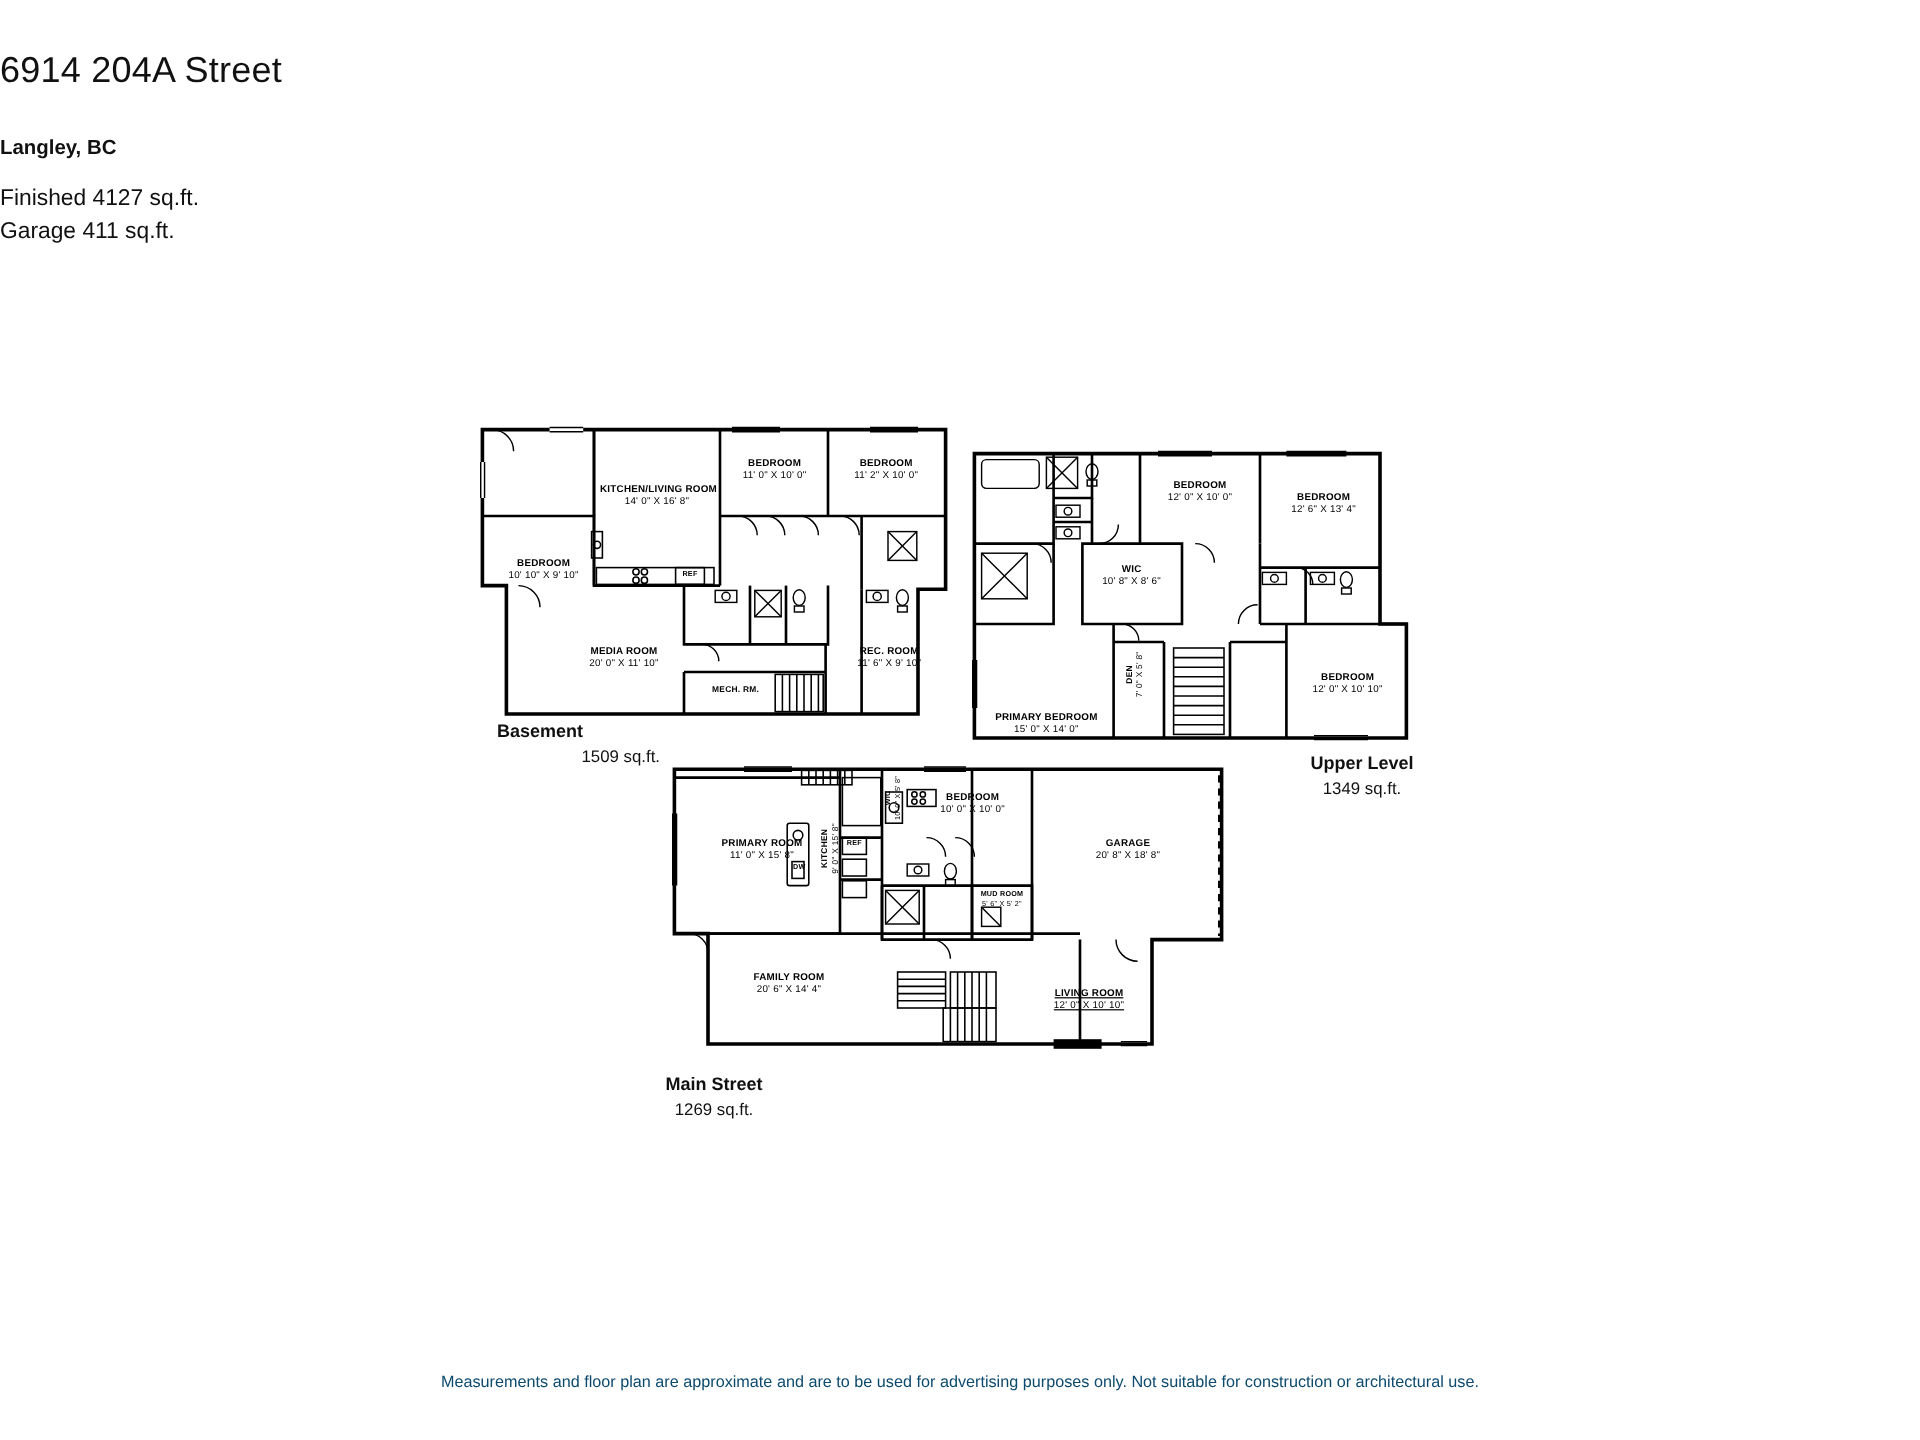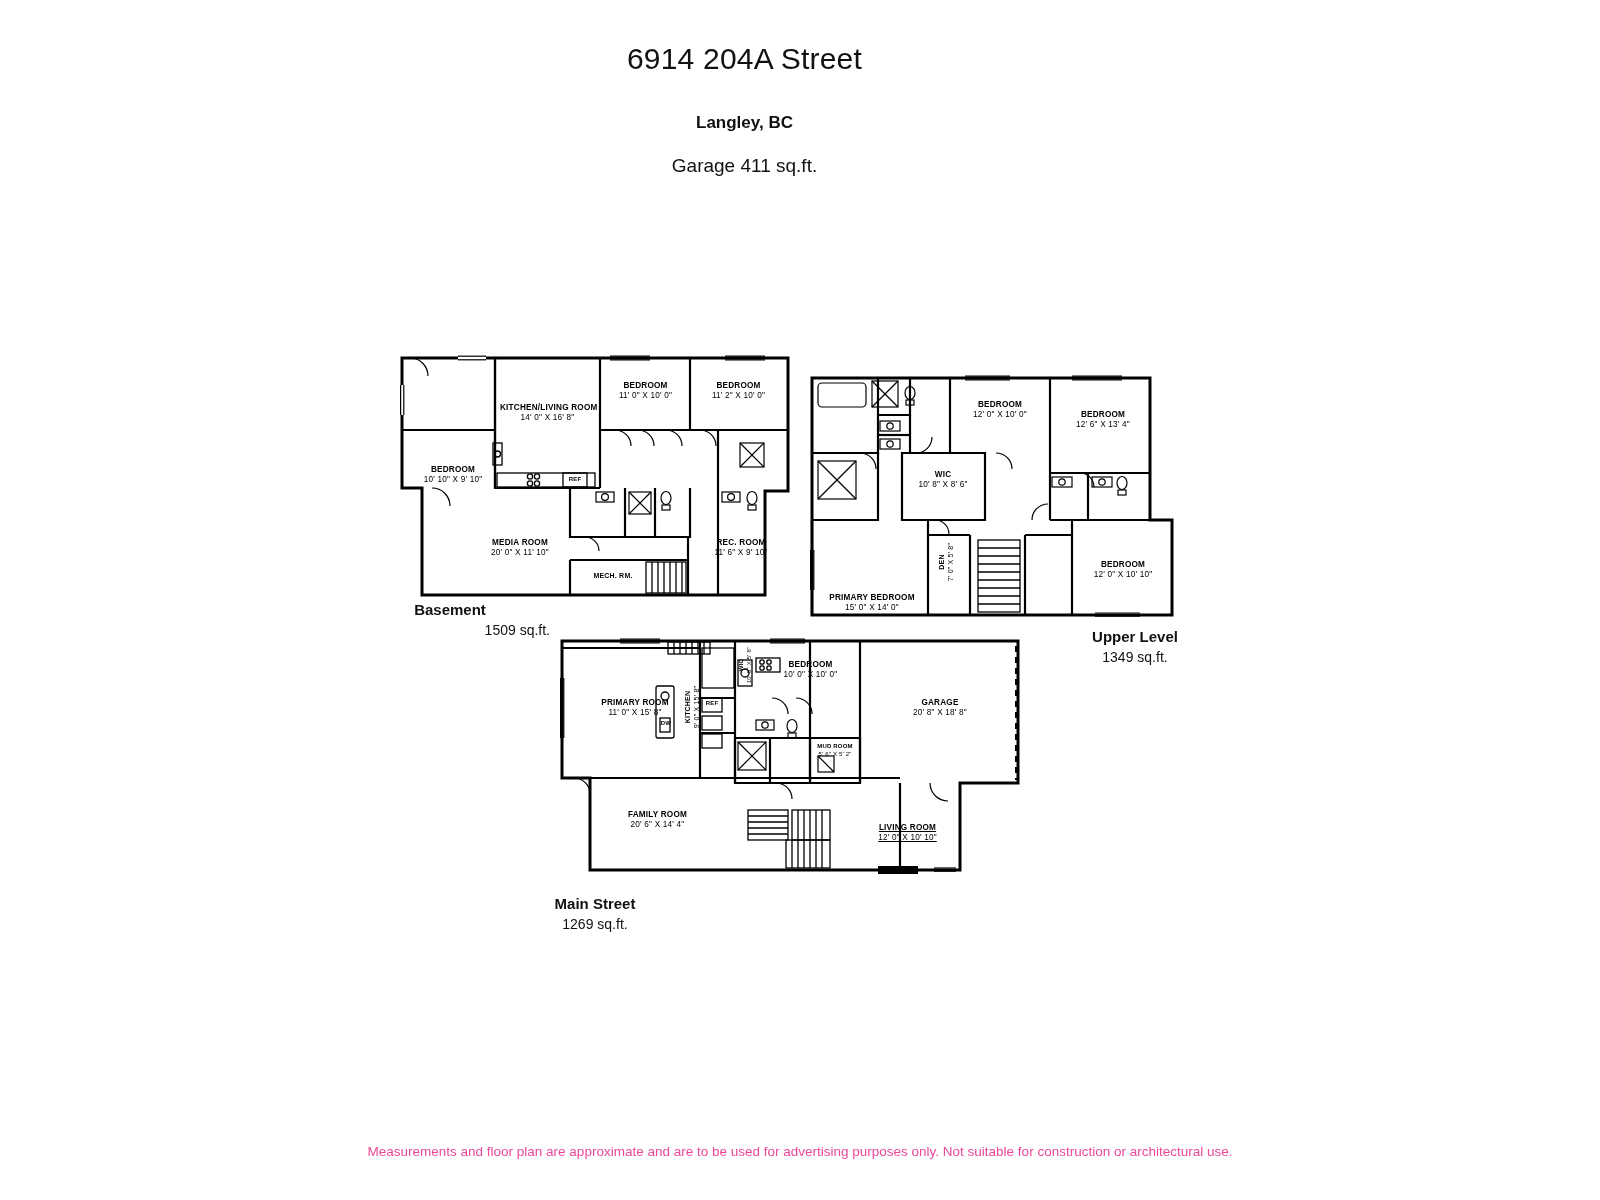--- a/index.html
+++ b/index.html
@@ -15,21 +15,21 @@
     color: #111111;
     overflow: hidden;
   }
 
   
   .header {
     position: absolute;
     top: 40px;
     left: 0;
     width: 1489px;
-    text-align: center;
+    text-align: left;
   }
   .title {
     font-size: 30px;
     font-weight: 400;
     letter-spacing: 0.2px;
     line-height: 38px;
   }
   .subtitle {
     font-size: 17px;
     font-weight: 700;
@@ -47,21 +47,21 @@
 
   
   .footer {
     position: absolute;
     bottom: 38px;
     left: 0;
     width: 1600px;
     text-align: center;
     font-size: 13.5px;
     line-height: 21px;
-    color: #ec4899;
+    color: #0c4a6e;
   }
 
   
   .plan {
     position: absolute;
   }
   .plan-caption {
     position: absolute;
     text-align: center;
     white-space: nowrap;
@@ -99,20 +99,21 @@
   .svgwrap { position: absolute; left:0; top:0; }
   svg { display:block; }
 </style>
 </head>
 <body>
 
 <div class="header">
   <div class="title">6914 204A Street</div>
   <div class="subtitle">Langley, BC</div>
   <div class="stats">
+    <div class="stat-line">Finished 4127 sq.ft.</div>
     <div class="stat-line">Garage  411 sq.ft.</div>
   </div>
 </div>
 
 <div class="plan" id="basement-plan" style="left:400px; top:355px; width:400px; height:250px;">
   <div class="svgwrap">
     <svg width="400" height="255" viewBox="0 0 400 255">
       <g fill="none" stroke="#000" stroke-width="3">
 
         <path d="M2,3 L388,3 L388,136 L365,136 L365,240 L22,240 L22,133 L2,133 Z"></path>

